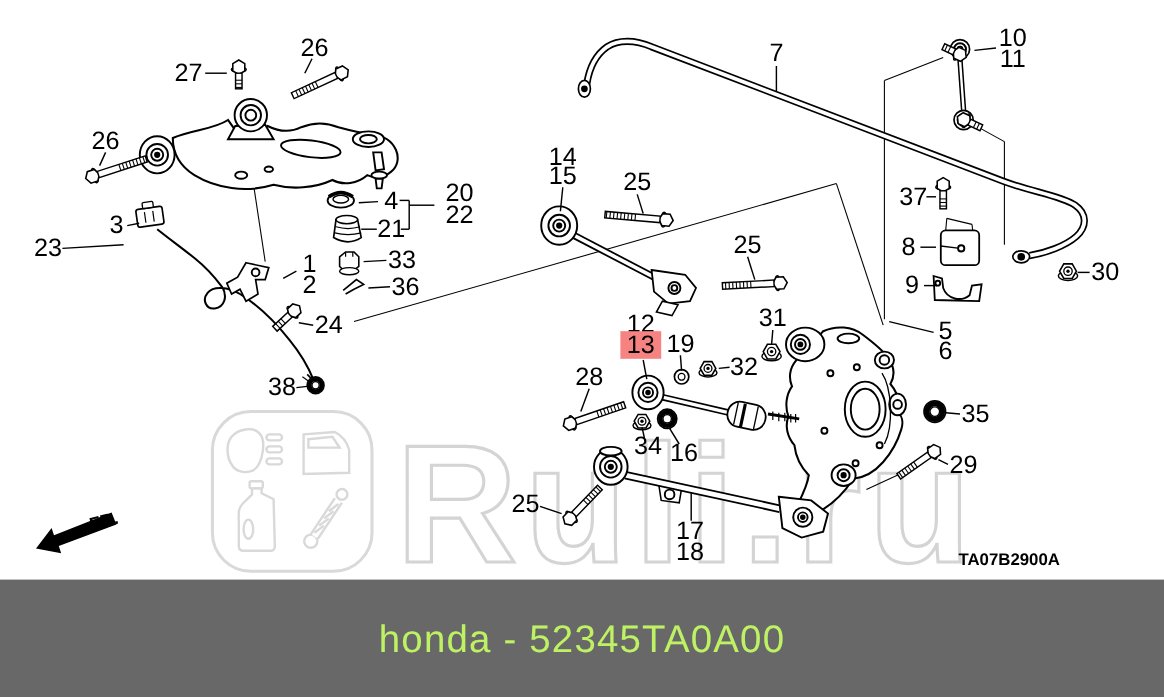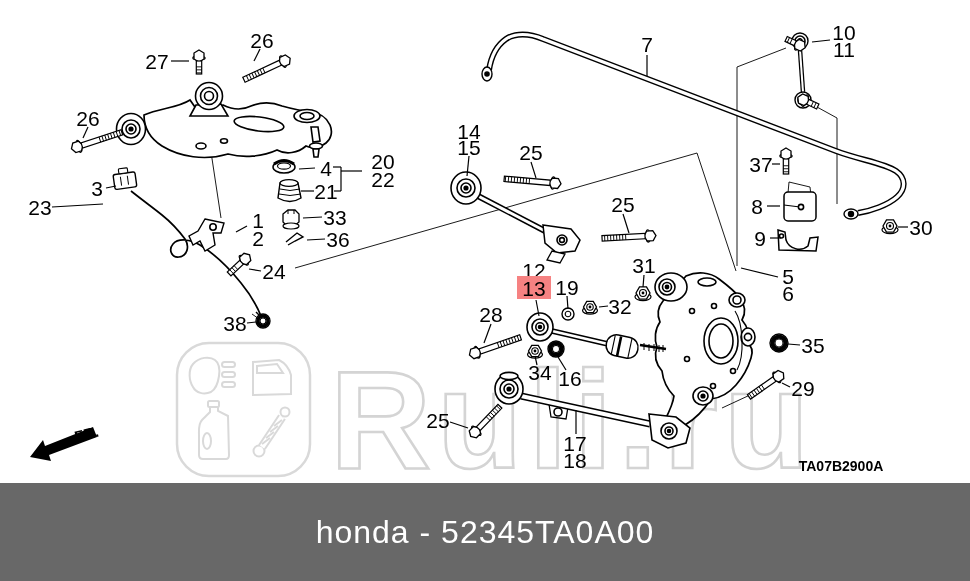--- a/index.html
+++ b/index.html
@@ -490,16 +490,16 @@
 
       <g>
         <polygon fill="#000" points="93,427 45,446 43,440 30,457 51,461 49,455 97,437"></polygon>
         <text class="frlabel" x="76" y="442" transform="rotate(-14 76 442)">FR.</text>
       </g>
 
       <text class="diagcode" x="841" y="471" text-anchor="middle">TA07B2900A</text>
     </svg>
   </div>
 
-  <div class="footer" style="background: rgb(104, 104, 104); color: #ffffff;">
+  <div class="footer" style="background: rgb(104, 104, 104); color: #bef264;">
     <span>honda - 52345TA0A00</span>
   </div>
 </div>
 
 </body></html>

